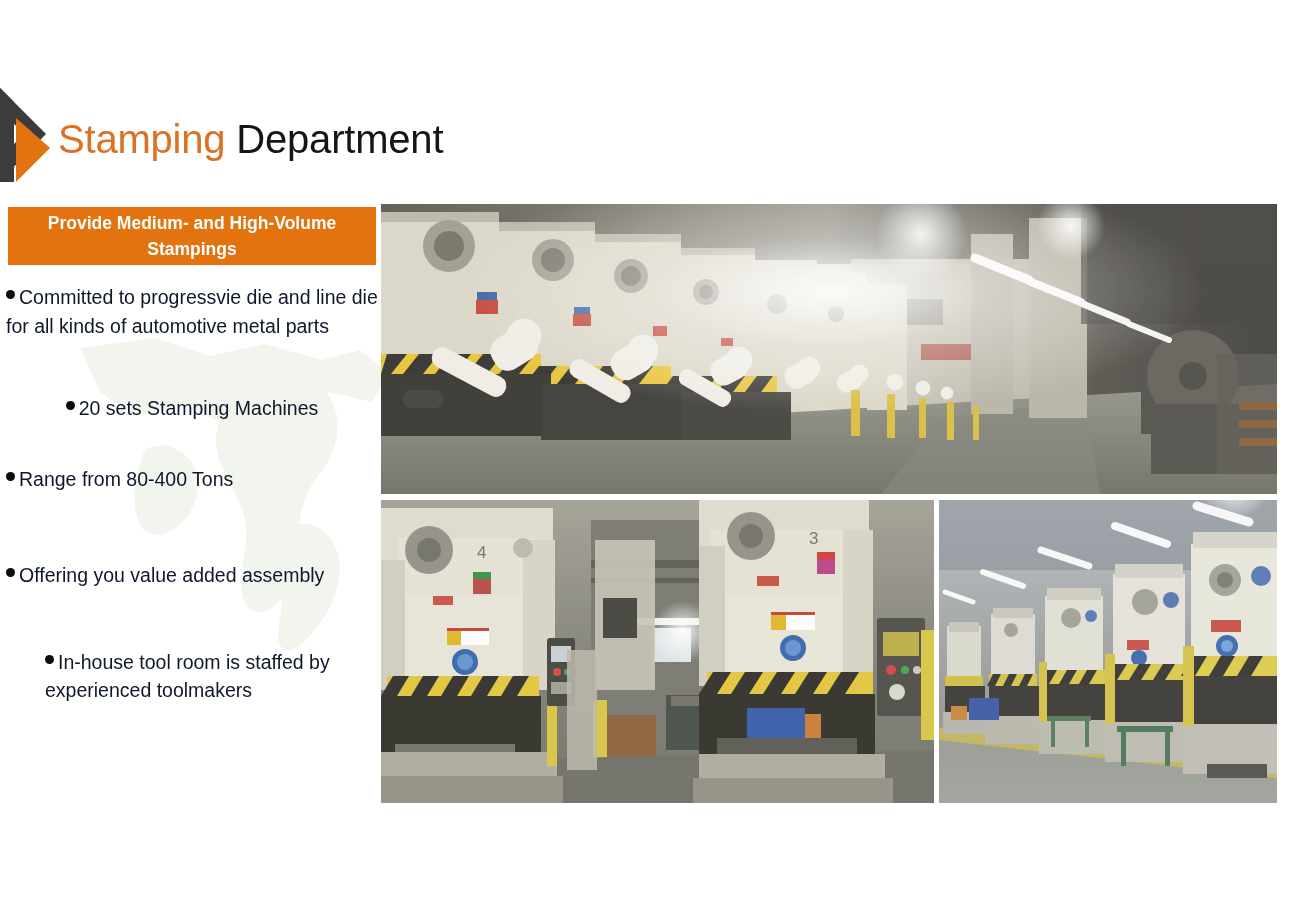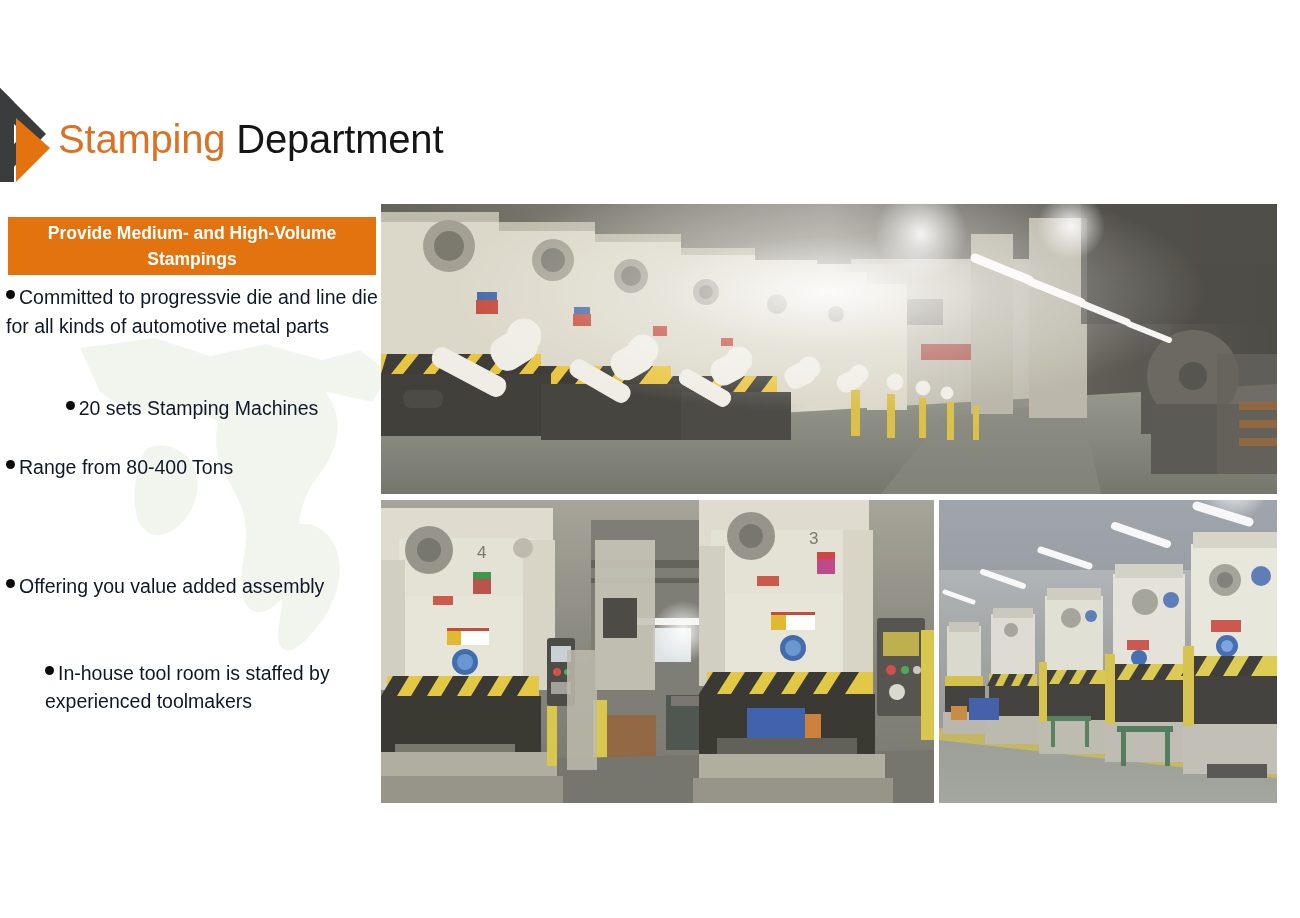--- a/index.html
+++ b/index.html
@@ -53,21 +53,21 @@
     line-height: 52px;
     letter-spacing: -0.2px;
   }
   .title .word-accent { color: #DB7122; font-weight: 400; }
   .title .word-main   { color: #151515; font-weight: 400; }
 
   
   .banner {
     position: absolute;
     left: 8px;
-    top: 217px;
+    top: 207px;
     width: 368px;
     height: 58px;
     background: #E2730E;
     color: #ffffff;
     font-weight: bold;
     font-size: 17.5px;
     line-height: 26px;
     display: flex;
     align-items: center;
     justify-content: center;
@@ -97,22 +97,22 @@
     height: 9px;
     border-radius: 50%;
     background: #0b0b0b;
     vertical-align: 5px;
     margin-right: 4px;
   }
   .bullet-text { display: inline; }
 
   .sp-0 { margin-top: 0px; }
   .sp-1 { margin-top: 54px; text-align: center; }
-  .sp-2 { margin-top: 30px; }
-  .sp-3 { margin-top: 91px; }
+  .sp-2 { margin-top: 42px; }
+  .sp-3 { margin-top: 68px; }
   .sp-4 { margin-top: 58px; margin-left: 39px; }
 
   
   .photo {
     position: absolute;
     overflow: hidden;
     z-index: 2;
     background: #6e6f68;
   }
   .photo svg { display: block; width: 100%; height: 100%; }

